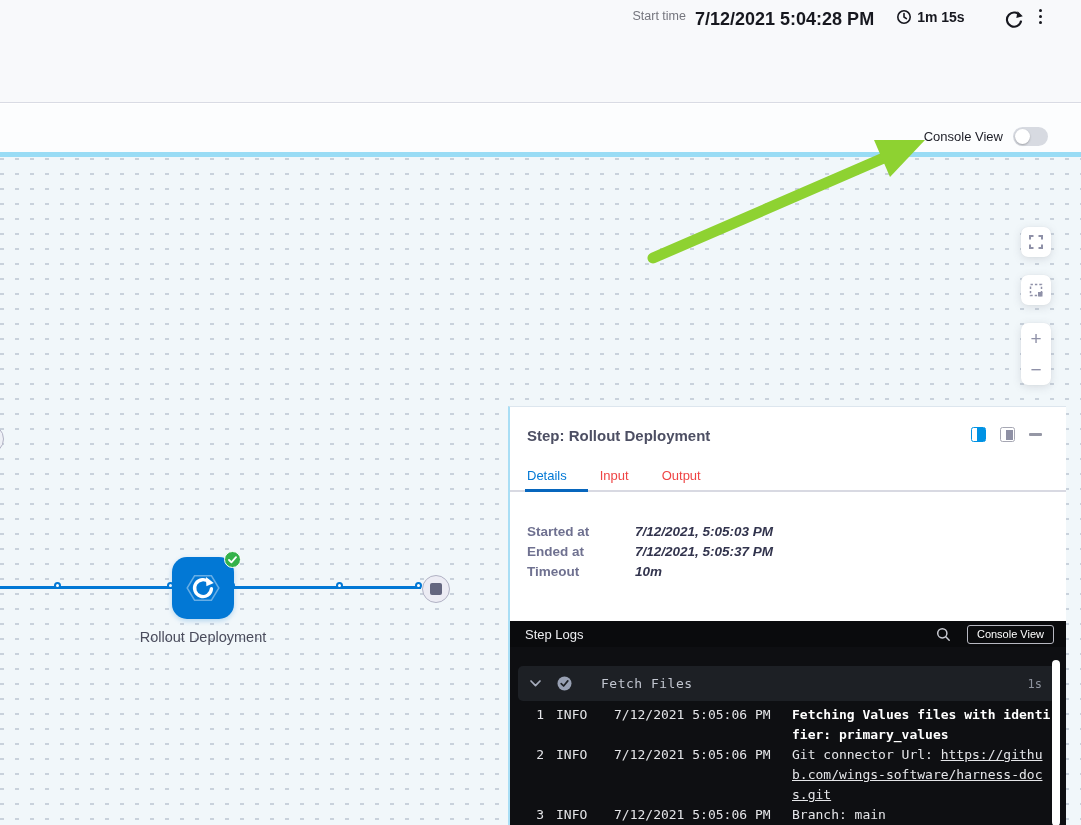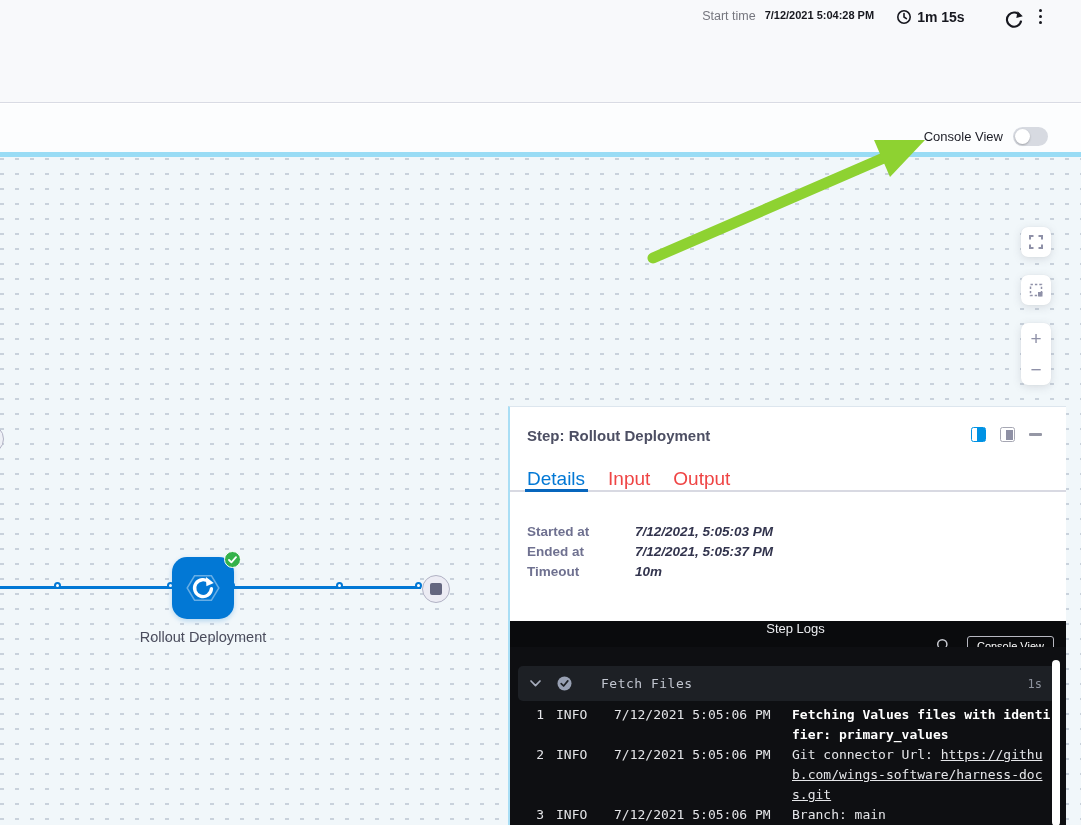--- a/index.html
+++ b/index.html
@@ -5,21 +5,21 @@
   * { margin:0; padding:0; box-sizing:border-box; }
   html,body { width:1081px; height:825px; }
   body { font-family:"Liberation Sans","DejaVu Sans",sans-serif; background:#fff; overflow:hidden; }
   #root { position:relative; width:1081px; height:825px; overflow:hidden; background:#fff; }
 
   
   .top-header { position:absolute; left:0; top:0; width:100%; height:103px;
     background:#f8f9fb; border-bottom:1px solid #d9dbe4; }
   .header-right { position:absolute; top:9px; right:39px; display:flex; align-items:flex-start; height:24px;margin-left:8px; }
   .start-time-label { font-size:12.5px; color:#75767e; margin-right:9px; }
-  .start-time-value { font-size:11px; font-weight:600; color:#17181f; margin-right:22px; }
+  .start-time-value { font-size:18px; font-weight:600; color:#17181f; margin-right:22px; }
   .elapsed-wrap { display:flex; align-items:center; gap:5px; margin-right:38px; }
   .elapsed-value { font-size:14px; font-weight:600; color:#17181f; }
   .icon-btn { width:22px; height:22px; display:flex; align-items:center; justify-content:center; cursor:pointer; }
   .kebab { display:flex; flex-direction:column; gap:2.6px; align-items:center; margin-left:14px; }
   .kebab i { width:3.4px; height:3.4px; border-radius:50%; background:#17181f; }
 
   
   .sub-header { position:absolute; left:0; top:104px; width:100%; height:48px; background:#fcfdfe; }
   .console-toggle-wrap { position:absolute; top:23px; right:33px; display:flex; align-items:center; gap:10px; }
   .console-view-label { font-size:13px; color:#1c1d26; }
@@ -71,33 +71,33 @@
   .step-panel { position:absolute; left:508px; top:406px; width:558px; height:419px; background:#fff;
     border-left:2px solid #a9def5; border-top:1px solid #dde6ee; z-index:10; }
   .panel-title { position:absolute; left:17px; top:20px; font-size:15px; font-weight:600; color:#4d4f63; }
   .panel-icons { position:absolute; right:24px; top:20px; display:flex; align-items:center; gap:14px; }
   .split-icon-1 { width:15px; height:15px; border:1.6px solid #0092e4; border-radius:2.5px;
     background:linear-gradient(90deg,#fff 0 40%,#0092e4 40%); cursor:pointer; }
   .split-icon-2 { width:15px; height:15px; border:1.6px solid #a6a7b3; border-radius:2.5px; background:#fff;
     position:relative; cursor:pointer; }
   .split-icon-2 i { position:absolute; right:1.5px; top:1.5px; bottom:1.5px; width:7px; background:#8e90a4; display:block; }
   .minimize-dash { width:13px; height:2.6px; background:#9597a5; border-radius:1px; cursor:pointer; }
-  .tabs { position:absolute; left:17px; top:61px; display:flex; gap:23px; font-size:19px; }
+  .tabs { position:absolute; left:17px; top:61px; display:flex; gap:33px; font-size:13px; }
   .tab { color:#ef4444; cursor:pointer; }
   .tab.active { color:#0278d5; }
   .tab-underline { position:absolute; left:15px; top:82px; width:63px; height:3px; background:#0766bd; z-index:2; }
   .tab-divider { position:absolute; left:0; top:83px; width:100%; height:2px; background:#d8d9e2; }
   .details-rows { position:absolute; left:17px; top:114px; }
   .detail-row { display:flex; height:20px; align-items:center; font-size:13.5px; }
   .detail-label { width:108px; color:#6f7190; font-weight:600; }
   .detail-value { color:#32344d; font-weight:700;font-style:italic; }
 
   
   .logs-bar { position:absolute; left:510px; top:621px; width:556px; height:26px; background:#0a0b0d;
-    display:flex; align-items:center; z-index:11;flex-direction:column; }
+    display:flex; align-items:center; z-index:11; }
   .logs-title { font-size:13px; color:#edeef1; margin-left:15px; }
   .logs-bar-right { margin-left:auto; display:flex; align-items:center; gap:16px; margin-right:12px; }
   .console-view-btn { border:1px solid #b7b8c1; border-radius:3px; color:#fff; font-size:11px;
     padding:2.5px 9px; cursor:pointer; background:transparent; font-family:inherit; }
   .logs-body { position:absolute; left:510px; top:647px; width:556px; height:178px; background:#0e0f12;
     z-index:11; overflow:hidden; }
   .fetch-bar { position:absolute; left:8px; top:19px; width:538px; height:35px; background:#1d2025;
     border-radius:5px; display:flex; align-items:center; cursor:pointer; }
   .fetch-chevron { margin-left:12px; display:flex; }
   .fetch-check { margin-left:16px; display:flex; }

